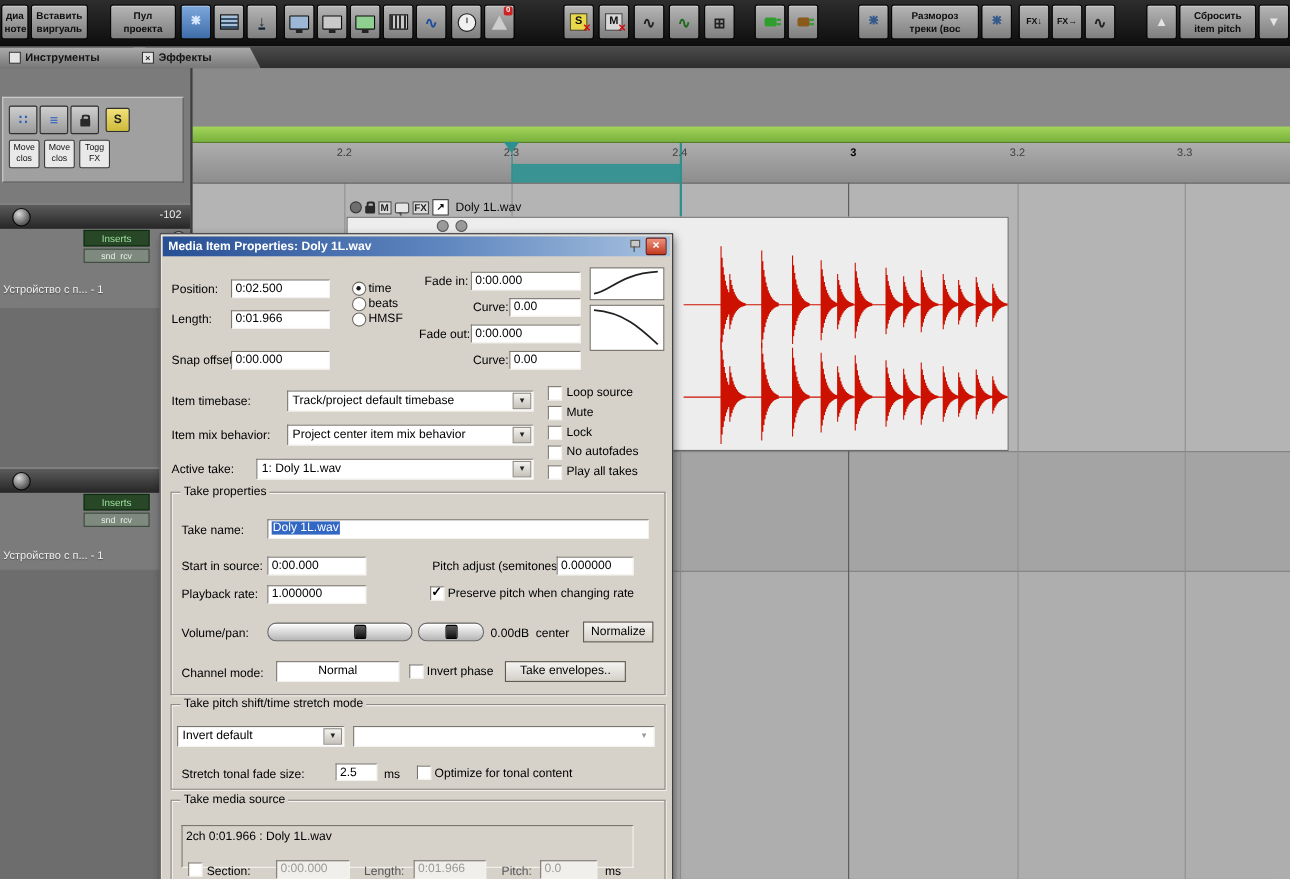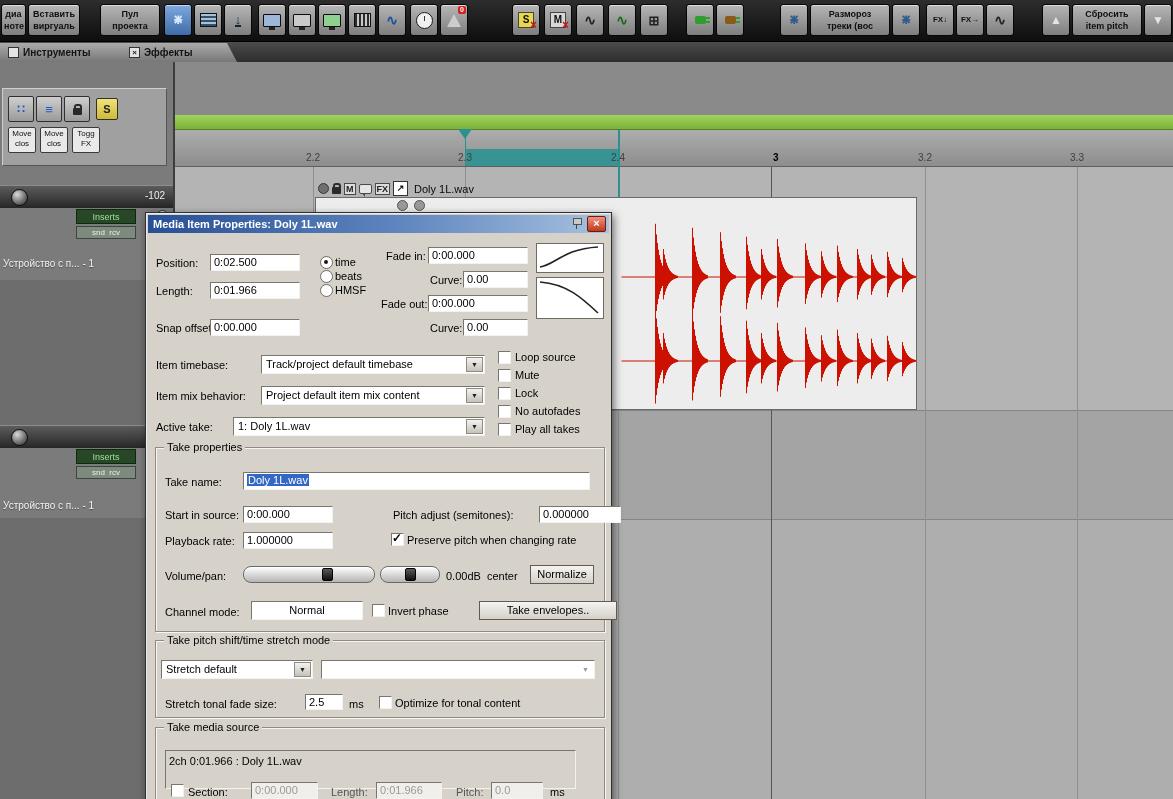--- a/index.html
+++ b/index.html
@@ -49,21 +49,21 @@
   .panellbl{position:absolute;width:28px;height:26px;background:#e9e9e9;border:1px solid #3a3a3a;border-radius:2px;
             font-size:8px;line-height:1.2;text-align:center;color:#111;padding-top:1px;box-sizing:border-box}
   .lockico{width:9px;height:7px;background:#2a2a2a;position:relative;border-radius:1px;margin-top:4px}
   .lockico::before{content:"";position:absolute;left:1px;top:-4px;width:4px;height:4px;border:2px solid #2a2a2a;border-bottom:none;border-radius:3px 3px 0 0}
   .knob{position:absolute;width:15px;height:15px;border-radius:50%;border:1px solid #0b0b0b;
         background:radial-gradient(circle at 35% 30%,#d9d9d9,#6a6a6a 60%,#2e2e2e)}
   .tinycirc{position:absolute;width:11px;height:11px;border-radius:50%;background:linear-gradient(#c9c9c9,#8b8b8b);border:1px solid #333}
   .tinycirc::after{content:"";position:absolute;left:4px;top:4px;width:2px;height:2px;border-radius:50%;background:#222}
   .trkname{position:absolute;font-size:10px;color:#f3f3f3;white-space:nowrap;text-shadow:0 1px 1px rgba(0,0,0,.4)}
   
-  .tick{position:absolute;top:152px;width:26px;text-align:center;font-size:10px;color:#3f3f3f}
+  .tick{position:absolute;top:134px;width:26px;text-align:center;font-size:10px;color:#3f3f3f}
   .gline{position:absolute;top:166px;width:1px;height:633px;background:#8f8f8f}
   
   .itmheader{position:absolute;display:flex;align-items:center;gap:3px;z-index:3}
   .dotico{width:9px;height:9px;border-radius:50%;background:#6e6e6e;border:1px solid #3a3a3a}
   .bubble{width:11px;height:8px;background:#e6e6e6;border:1px solid #4a4a4a;border-radius:2px;position:relative}
   .bubble::after{content:"";position:absolute;left:2px;bottom:-4px;border-left:3px solid transparent;border-top:4px solid #4a4a4a}
   .chip{font-size:9px;font-weight:bold;color:#222;background:#dcdcdc;border:1px solid #4a4a4a;line-height:10px;padding:0 1px}
   .propbox{width:13px;height:13px;background:#fff;border:1px solid #333;font-size:9px;line-height:12px;text-align:center;color:#111;font-weight:bold}
   
   #dlg{position:absolute;left:145px;top:212px;width:465px;height:600px;background:#d6d2ca;
@@ -352,21 +352,21 @@
           </svg>
       </div>
 
       <span class="lbl" style="left:8px;top:126px">Item timebase:</span>
       <div class="combo" style="left:113px;top:122px;width:224px">
         <span>Track/project default timebase</span>
         <span class="arr">▼</span>
       </div>
       <span class="lbl" style="left:8px;top:157px">Item mix behavior:</span>
       <div class="combo" style="left:113px;top:153px;width:224px">
-        <span>Project default item mix content</span>
+        <span>Project center item mix behavior</span>
         <span class="arr">▼</span>
       </div>
       <span class="lbl" style="left:8px;top:188px">Active take:</span>
       <div class="combo" style="left:85px;top:184px;width:252px">
         <span>1: Doly 1L.wav</span>
         <span class="arr">▼</span>
       </div>
 
       <span class="cb" style="left:350px;top:118px"></span>
       <span class="lbl" style="left:367px;top:118px">Loop source</span>
@@ -382,47 +382,47 @@
       <div class="grp" style="left:7px;top:214px;width:448px;height:183px">
         <span class="gl">Take properties</span>
       </div>
       <span class="lbl" style="left:17px;top:243px">Take name:</span>
       <div class="fld" style="left:95px;top:239px;width:347px;height:18px">
         <span style="background:#3268c4;color:#fff;padding:0 1px">Doly 1L.wav</span>
       </div>
       <span class="lbl" style="left:17px;top:276px">Start in source:</span>
       <div class="fld" style="left:95px;top:273px;width:90px">0:00.000</div>
       <span class="lbl" style="left:245px;top:276px">Pitch adjust (semitones):</span>
-      <div class="fld" style="left:391px;top:273px;width:82px">0.000000</div>
+      <div class="fld" style="left:358px;top:273px;width:70px">0.000000</div>
       <span class="lbl" style="left:17px;top:302px">Playback rate:</span>
       <div class="fld" style="left:95px;top:299px;width:90px">1.000000</div>
       <span class="cb checked" style="left:243px;top:300px"></span>
       <span class="lbl" style="left:259px;top:301px">Preserve pitch when changing rate</span>
 
       <span class="lbl" style="left:17px;top:337px">Volume/pan:</span>
       <div class="slider" style="left:95px;top:333px;width:130px">
         <span class="handle" style="left:78px"></span>
       </div>
       <div class="slider" style="left:232px;top:333px;width:58px">
         <span class="handle" style="left:24px"></span>
       </div>
       <span class="lbl" style="left:298px;top:337px;white-space:pre">0.00dB  center</span>
       <div class="btn" style="left:382px;top:332px;width:64px">Normalize</div>
 
       <span class="lbl" style="left:17px;top:373px">Channel mode:</span>
       <div class="fld" style="left:103px;top:368px;width:112px;height:19px;text-align:center;padding-top:2px">Normal</div>
       <span class="cb" style="left:224px;top:371px"></span>
       <span class="lbl" style="left:240px;top:372px">Invert phase</span>
-      <div class="btn" style="left:331px;top:368px;width:138px">Take envelopes..</div>
+      <div class="btn" style="left:311px;top:368px;width:110px">Take envelopes..</div>
 
       <div class="grp" style="left:7px;top:407px;width:448px;height:76px">
         <span class="gl">Take pitch shift/time stretch mode</span>
       </div>
       <div class="combo" style="left:13px;top:427px;width:152px">
-        <span>Stretch default</span>
+        <span>Invert default</span>
         <span class="arr">▼</span>
       </div>
       <div class="combo" style="left:173px;top:427px;width:274px">
         <span class="arr flat">▼</span>
       </div>
       <span class="lbl" style="left:17px;top:465px">Stretch tonal fade size:</span>
       <div class="fld" style="left:157px;top:461px;width:38px;height:16px">2.5</div>
       <span class="lbl" style="left:201px;top:465px">ms</span>
       <span class="cb" style="left:231px;top:463px"></span>
       <span class="lbl" style="left:247px;top:464px">Optimize for tonal content</span>

